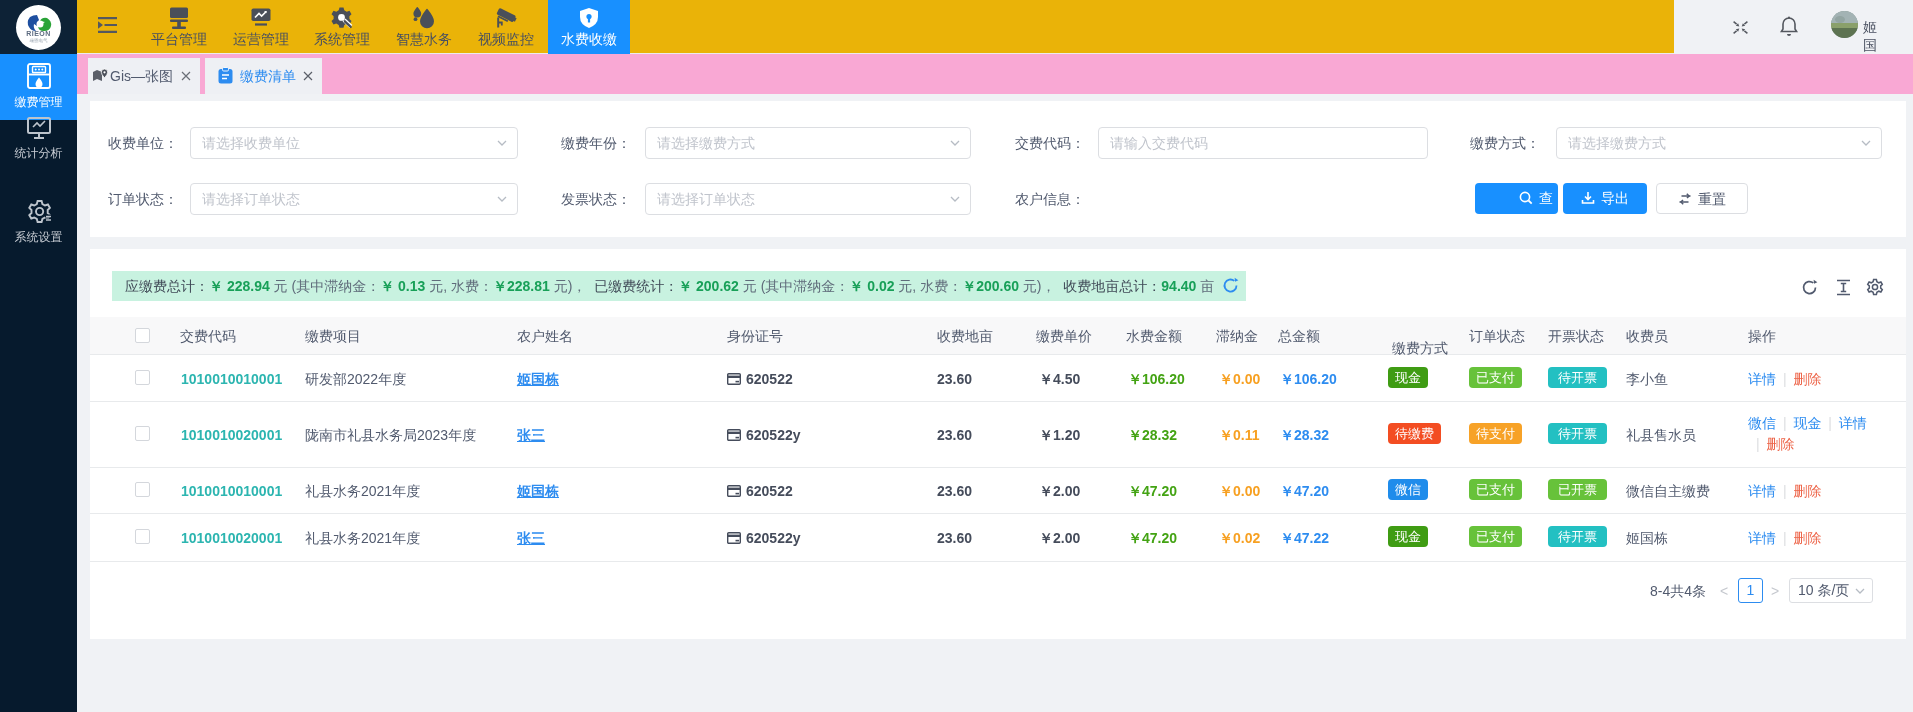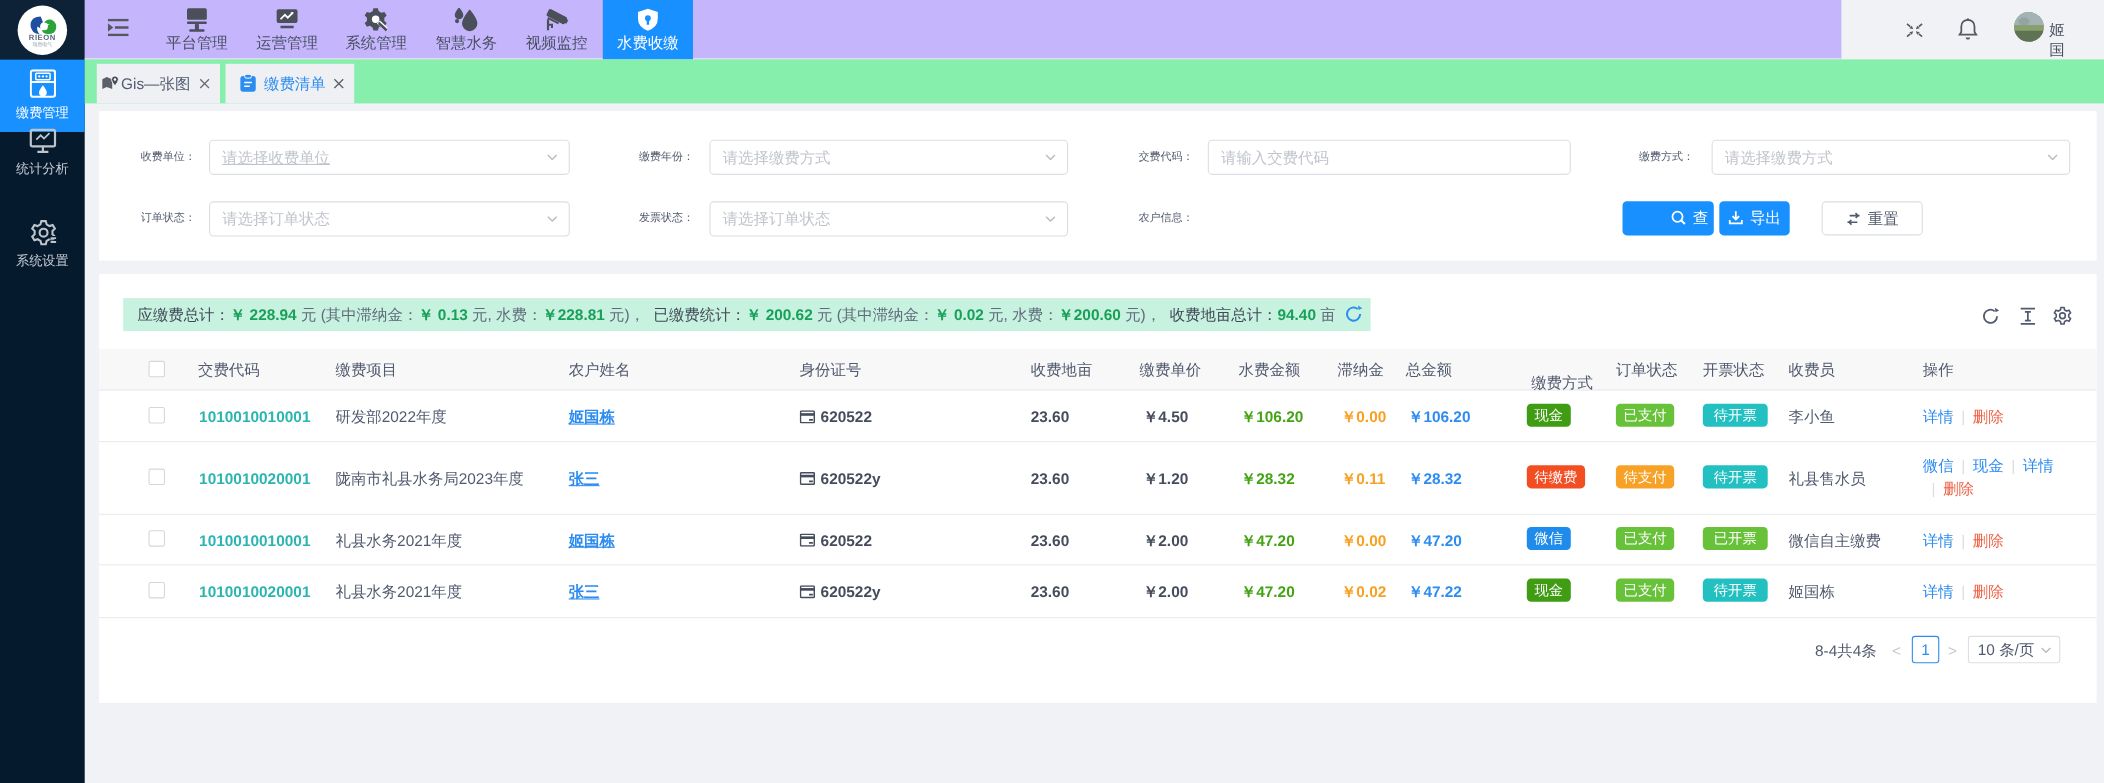--- a/index.html
+++ b/index.html
@@ -7,34 +7,34 @@
 body { position:relative; }
 
 #sidebar { position:absolute; left:0; top:0; width:77px; height:712px; background:#061a2d; }
 #logo { position:absolute; left:0; top:0; width:77px; height:54px; background:#0d2236; }
 #logo .circ { position:absolute; left:16px; top:5px; width:45px; height:45px; border-radius:50%; background:#fff; }
 #side-active { position:absolute; left:0; top:54px; width:77px; height:66px; background:#1890ff; }
 .sitem { position:absolute; left:0; width:77px; text-align:center; color:#fff; }
 .sitem .txt { font-size:12px; color:#fff; display:block; }
 .sitem2 .txt { color:#c8cdd4; }
 
-#topbar { position:absolute; left:77px; top:0; width:1597px; height:54px; background:#c4b5fd; border-bottom:1px solid #ececec; }
+#topbar { position:absolute; left:77px; top:0; width:1597px; height:54px; background:#eab308; border-bottom:1px solid #ececec; }
 .navitem { position:absolute; top:0; width:82px; height:54px; text-align:center; }
 .navitem .nicon { position:absolute; top:7px; left:50%; transform:translateX(-50%); width:24px; height:22px; }
 .navitem .ntxt { position:absolute; top:31px; width:100%; font-size:14px; color:#495060; }
 .navitem.active { background:#1890ff; }
 .navitem.active .ntxt { color:#fff; }
 
-#tabbar { position:absolute; left:77px; top:54px; width:1836px; height:40px; background:#86efac; }
+#tabbar { position:absolute; left:77px; top:54px; width:1836px; height:40px; background:#f9a8d4; }
 .tab { position:absolute; top:4px; height:36px; background:#eef0f4; font-size:14px; color:#515a6e; line-height:36px; }
 
 #filtercard { position:absolute; left:90px; top:101px; width:1816px; height:136px; background:#fff; }
 #tablecard { position:absolute; left:90px; top:249px; width:1816px; height:390px; background:#fff; }
 
-.flabel { position:absolute; height:32px; line-height:32px; font-size:10px; color:#515a6e; text-align:right; }
+.flabel { position:absolute; height:32px; line-height:32px; font-size:14px; color:#515a6e; text-align:right; }
 .fbox { position:absolute; height:32px; border:1px solid #dcdee2; border-radius:4px; background:#fff; line-height:30px; font-size:14px; color:#c0c4cc; padding-left:11px; }
 .caret { position:absolute; right:10px; top:12px; width:10px; height:6px; }
 .btn { position:absolute; height:31px; border-radius:4px; font-size:14px; text-align:center; line-height:31px; color:#fff; background:#1890ff; }
 .btn.ghost { background:#fff; border:1px solid #dcdee2; color:#515a6e; }
 
 #sumbar { position:absolute; left:22px; top:22px; width:1134px; height:30px; background:#c8f2e0; line-height:30px; font-size:14px; color:#404a57; white-space:nowrap; }
 #sumbar b { color:#18a058; }
 #sumbar .dim { color:#5f6b7a; }
 
 .th { position:absolute; font-size:14px; color:#515a6e; height:38px; line-height:38px; }
@@ -202,21 +202,21 @@
     </svg>
     <span style="position:absolute;left:35px;top:0">缴费清单</span>
     <svg width="10" height="10" viewBox="0 0 10 10" style="position:absolute;right:9px;top:13px">
         <path d="M1 1 l8 8 M9 1 l-8 8" stroke="#5a5f68" stroke-width="1.2"></path>
       </svg>
   </div>
 </div>
 <div id="filtercard">
 
   <div class="flabel" style="left:0px;top:26px;width:88px;">收费单位：</div>
-  <div class="fbox" style="left:100px;top:26px;width:328px;text-decoration:underline;">请选择收费单位<svg class="caret" viewBox="0 0 10 6">
+  <div class="fbox" style="left:100px;top:26px;width:328px;">请选择收费单位<svg class="caret" viewBox="0 0 10 6">
         <path d="M1 1 l4 4 4-4" fill="none" stroke="#b6bcc4" stroke-width="1.3"></path>
       </svg></div>
   <div class="flabel" style="left:453px;top:26px;width:88px;">缴费年份：</div>
   <div class="fbox" style="left:555px;top:26px;width:326px;">请选择缴费方式<svg class="caret" viewBox="0 0 10 6">
         <path d="M1 1 l4 4 4-4" fill="none" stroke="#b6bcc4" stroke-width="1.3"></path>
       </svg></div>
   <div class="flabel" style="left:907px;top:26px;width:88px;">交费代码：</div>
   <div class="fbox" style="left:1008px;top:26px;width:330px;">请输入交费代码</div>
   <div class="flabel" style="left:1362px;top:26px;width:88px;">缴费方式：</div>
   <div class="fbox" style="left:1466px;top:26px;width:326px;">请选择缴费方式<svg class="caret" viewBox="0 0 10 6">
@@ -230,21 +230,21 @@
   <div class="flabel" style="left:453px;top:82px;width:88px;">发票状态：</div>
   <div class="fbox" style="left:555px;top:82px;width:326px;">请选择订单状态<svg class="caret" viewBox="0 0 10 6">
         <path d="M1 1 l4 4 4-4" fill="none" stroke="#b6bcc4" stroke-width="1.3"></path>
       </svg></div>
   <div class="flabel" style="left:907px;top:82px;width:88px;">农户信息：</div>
   <div class="btn" style="left:1385px;top:82px;width:83px;padding-left:39px;">
     <svg width="14" height="14" viewBox="0 0 14 14" style="vertical-align:-2px;margin-right:6px">
         <circle cx="6" cy="6" r="4.6" fill="none" stroke="#fff" stroke-width="1.6"></circle>
         <path d="M9.5 9.5 l3.2 3.2" stroke="#fff" stroke-width="1.8"></path>
       </svg>查询</div>
-  <div class="btn" style="left:1473px;top:82px;width:64px;">
+  <div class="btn" style="left:1473px;top:82px;width:84px;">
     <svg width="14" height="14" viewBox="0 0 14 14" style="vertical-align:-2px;margin-right:6px">
         <path d="M7 1 v7 M4 5.5 l3 3 3-3" fill="none" stroke="#fff" stroke-width="1.6"></path>
         <path d="M1.5 9 v3 h11 v-3" fill="none" stroke="#fff" stroke-width="1.6"></path>
       </svg>导出</div>
   <div class="btn ghost" style="left:1566px;top:82px;width:92px;">
     <svg width="14" height="12" viewBox="0 0 14 12" style="vertical-align:-1px;margin-right:6px">
         <path d="M3.5 3 h9 M10.5 9 h-9" fill="none" stroke="#515a6e" stroke-width="1.5"></path>
         <path d="M11 3 l-2.2-2.2 M11.4 2.6 l-2.4 2.4 M3 9 l2.2 2.2 M2.6 9.4 l2.4-2.4" stroke="#515a6e" stroke-width="1.5"></path>
       </svg>重置</div>
 </div>

